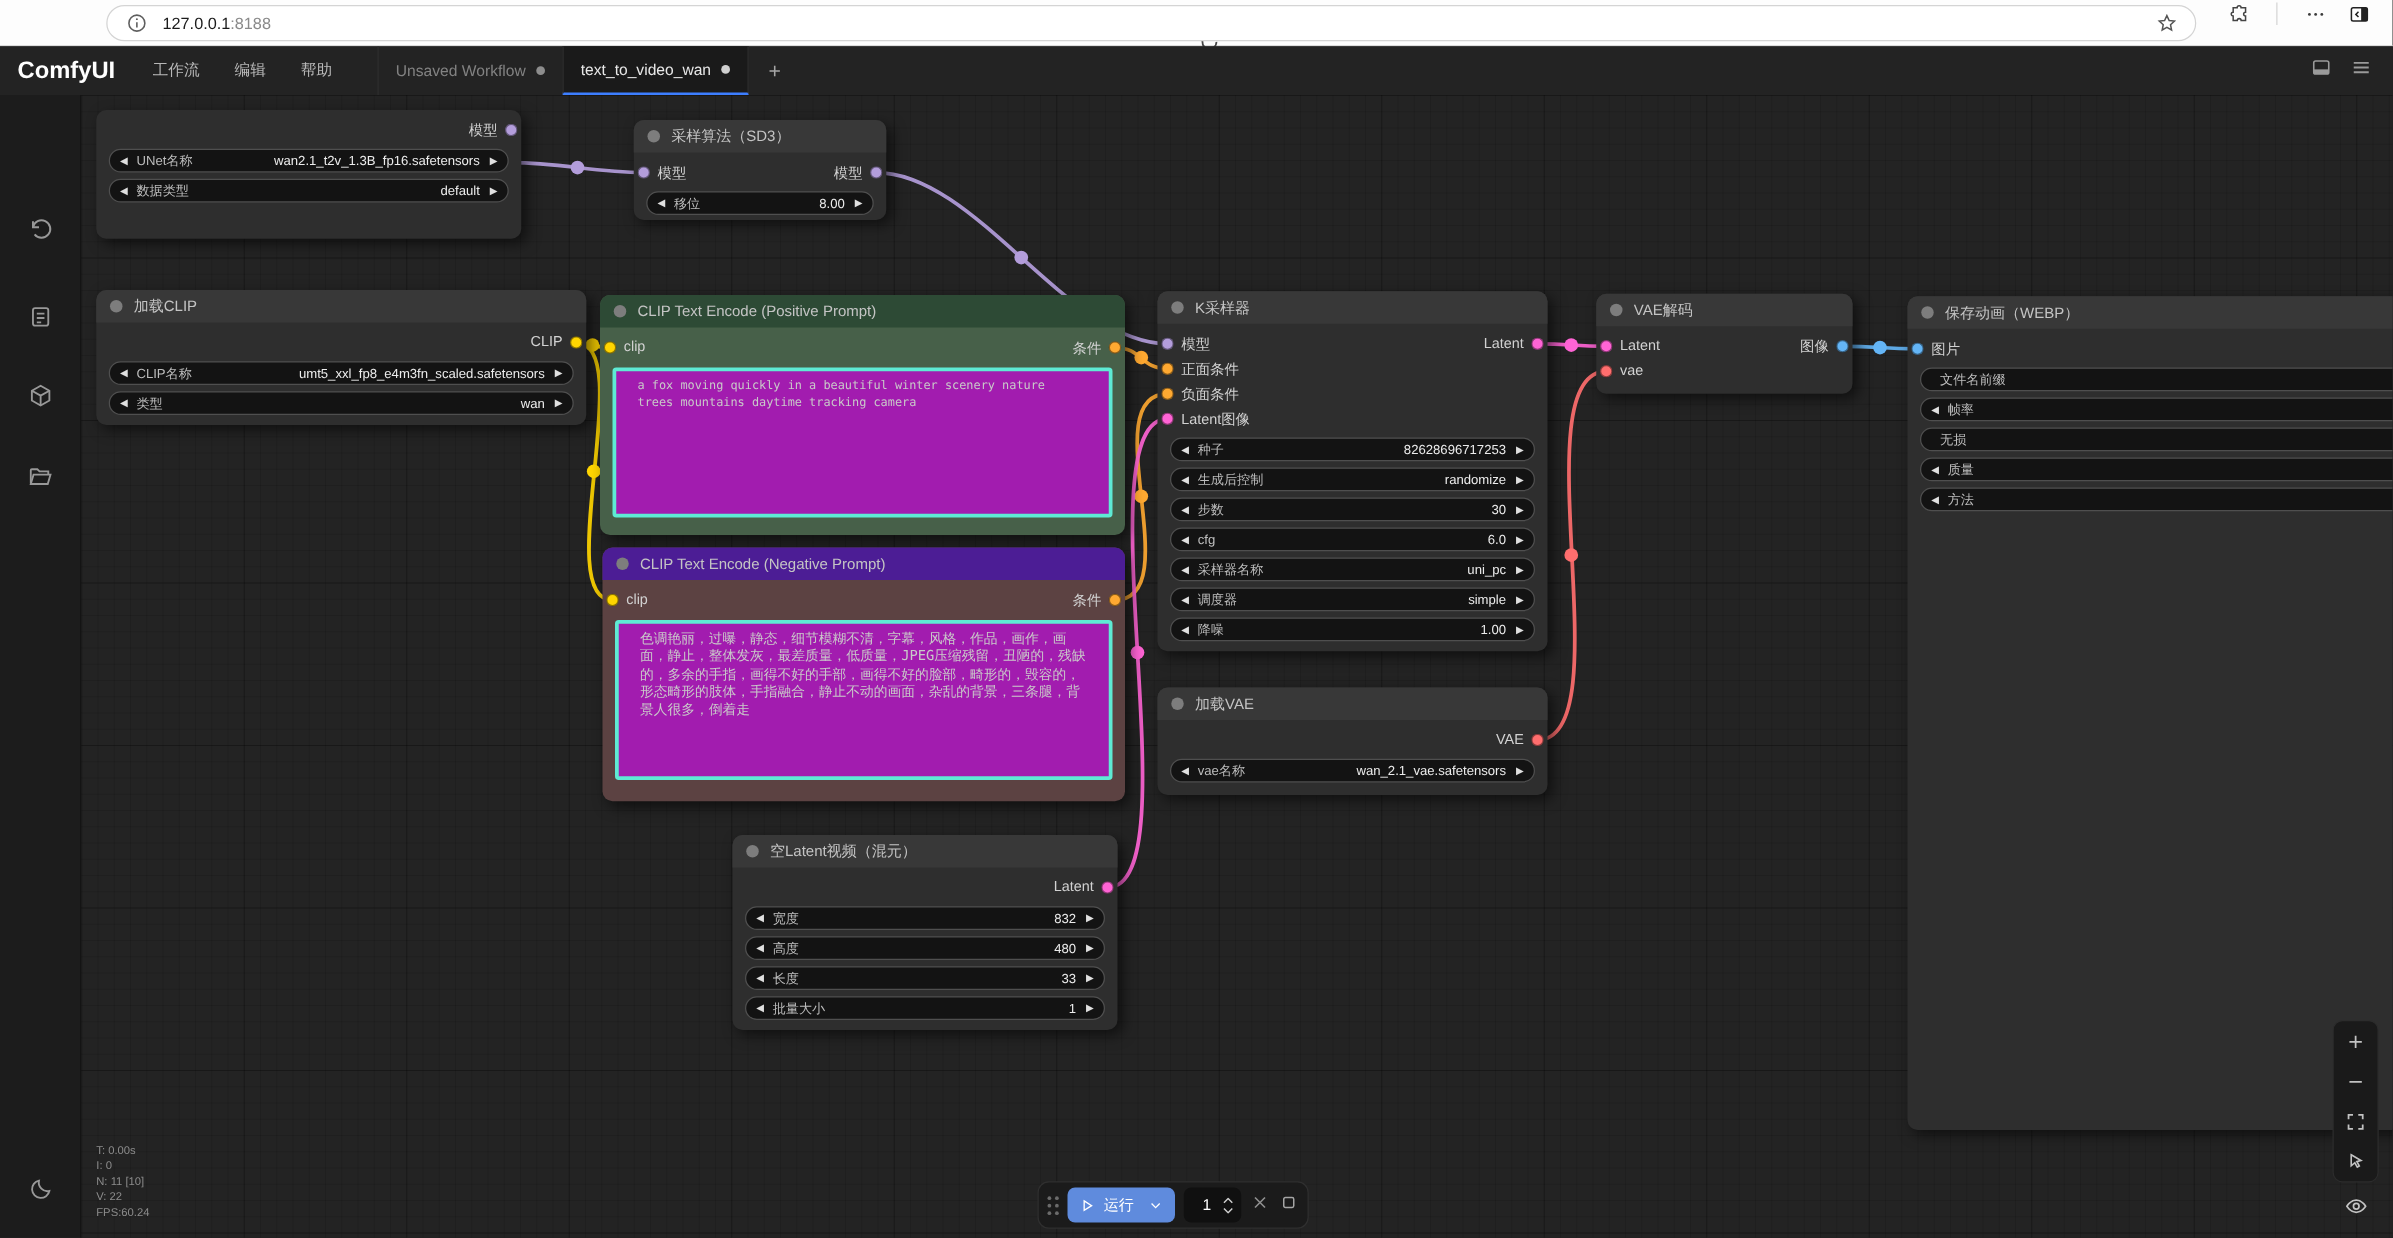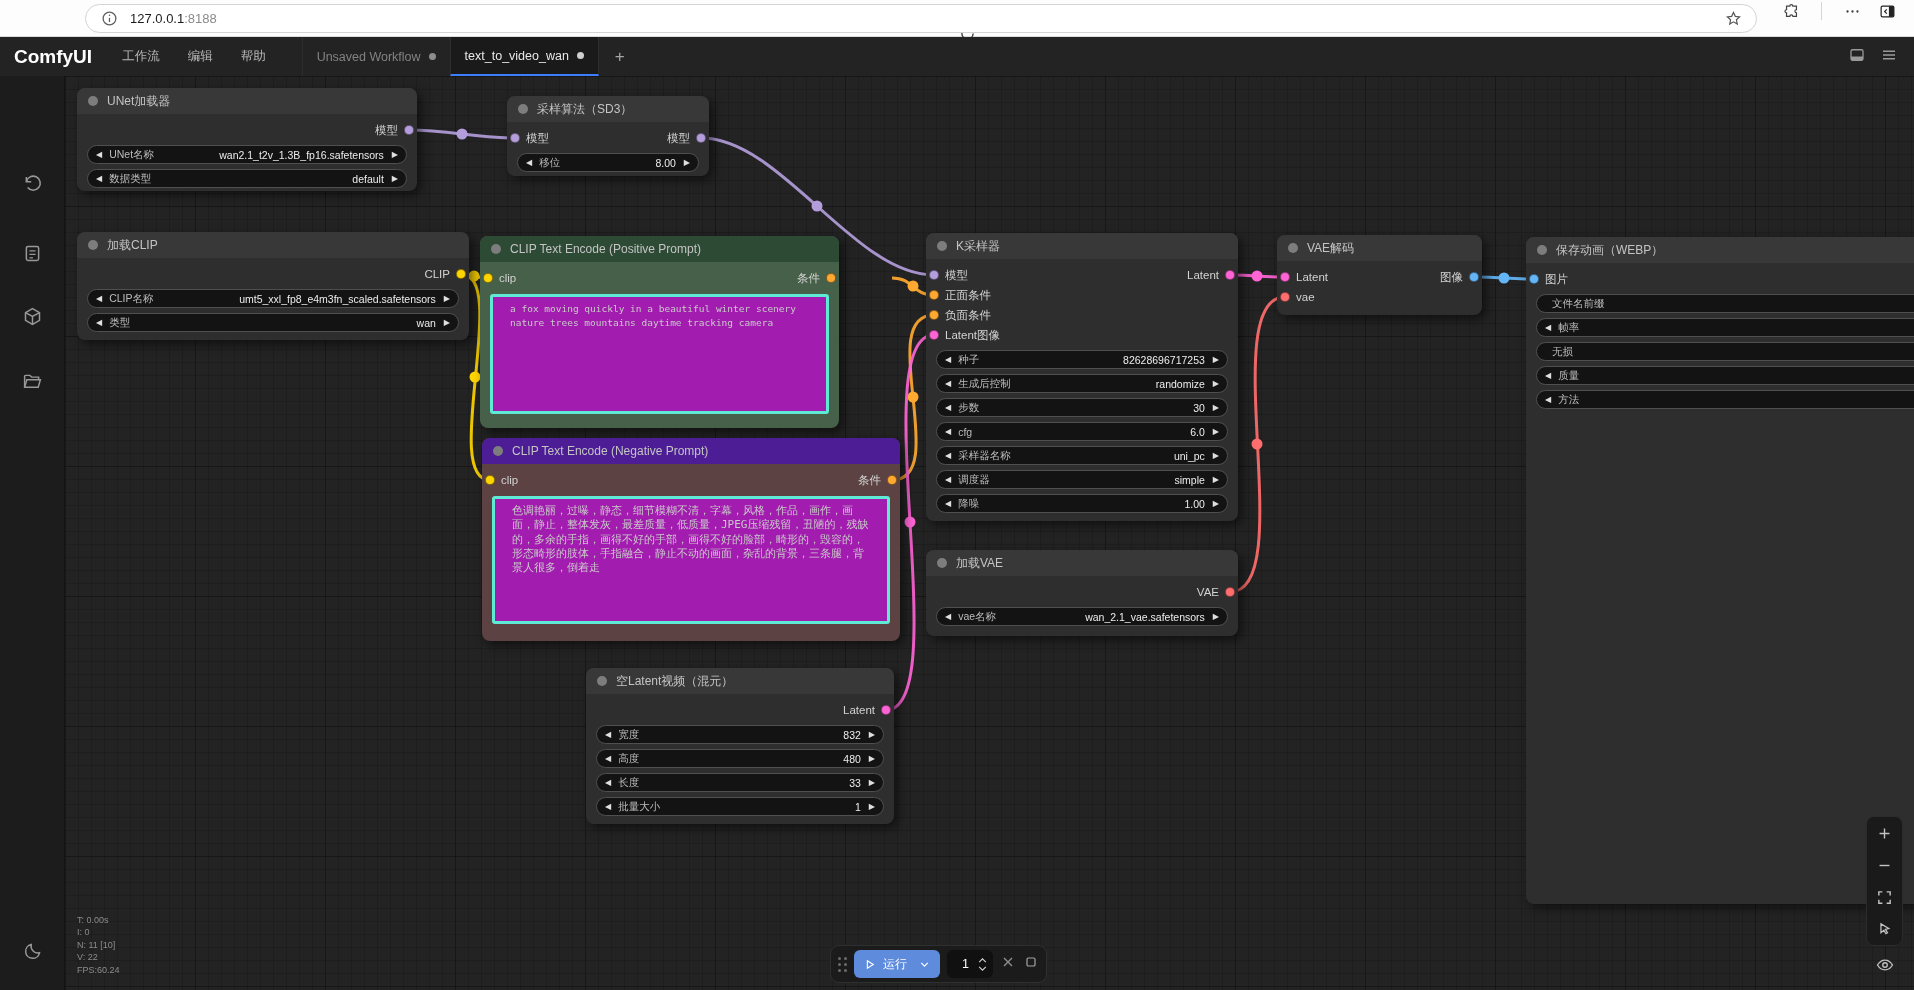--- a/index.html
+++ b/index.html
@@ -236,24 +236,20 @@
     <circle cx="845" cy="446" r="5.5" fill="#ff64d5"></circle>
     <path d="M1165 199 C1191 199 1194 201 1220 201" stroke="#ff64d5"></path>
     <circle cx="1192" cy="200" r="5.5" fill="#ff64d5"></circle>
     <path d="M1165 516 C1235 516 1150 221 1220 221" stroke="#ff6e6e"></path>
     <circle cx="1192" cy="368" r="5.5" fill="#ff6e6e"></circle>
     <path d="M1409 201 C1438 201 1440 203 1469 203" stroke="#64b5f6"></path>
     <circle cx="1439" cy="202" r="5.5" fill="#64b5f6"></circle>
   </svg>
 
   <div class="node" style="left:12px; top:12px; width:340px; height:103px">
-    <div class="node-title">
-      <span class="tdot"></span>
-      <span class="ttext">UNet加载器</span>
-    </div>
     <div class="slots">
       <div class="slot-row">
         <span></span>
         <span class="slot">
             <span class="slot-label">模型</span>
             <span class="sdot" style="background-color: rgb(179, 157, 219);"></span>
           </span>
       </div>
     </div>
     <div class="widget">
@@ -316,21 +312,21 @@
       <span class="warrow">▶</span>
     </div>
     <div class="widget">
       <span class="warrow">◀</span>
       <span class="wlabel">类型</span>
       <span class="wvalue">wan</span>
       <span class="warrow">▶</span>
     </div>
   </div>
 
-  <div class="node node-green" style="left:415px; top:160px; width:359px; height:192px">
+  <div class="node node-green" style="left:415px; top:160px; width:420px; height:192px">
     <div class="node-title">
       <span class="tdot"></span>
       <span class="ttext">CLIP Text Encode (Positive Prompt)</span>
     </div>
     <div class="slots">
       <div class="slot-row">
         <span class="slot">
             <span class="sdot" style="background-color: rgb(255, 213, 0);"></span>
             <span class="slot-label">clip</span>
           </span>

